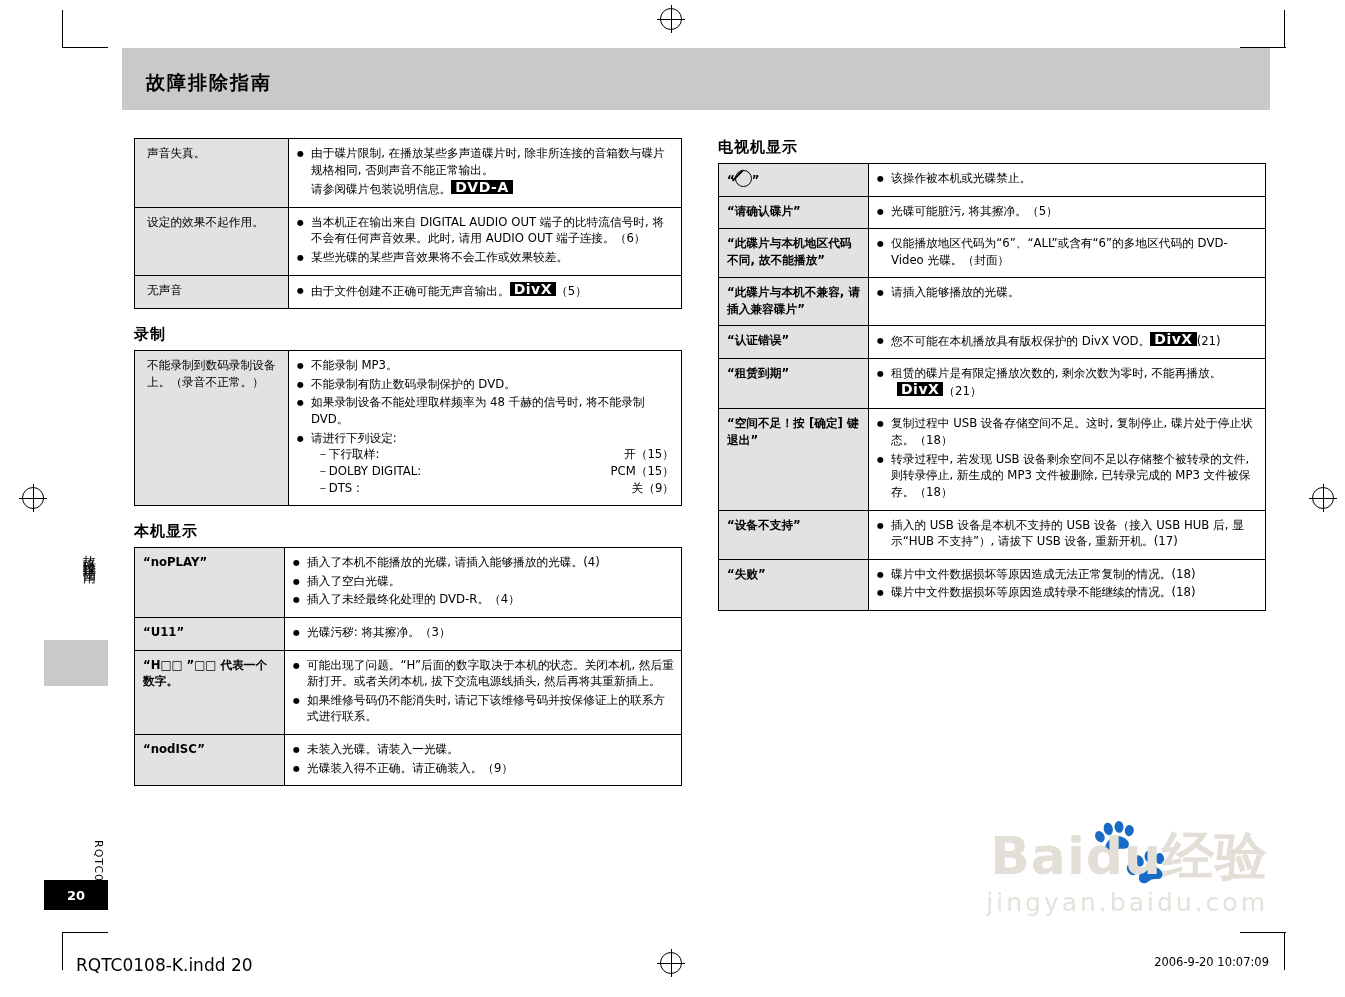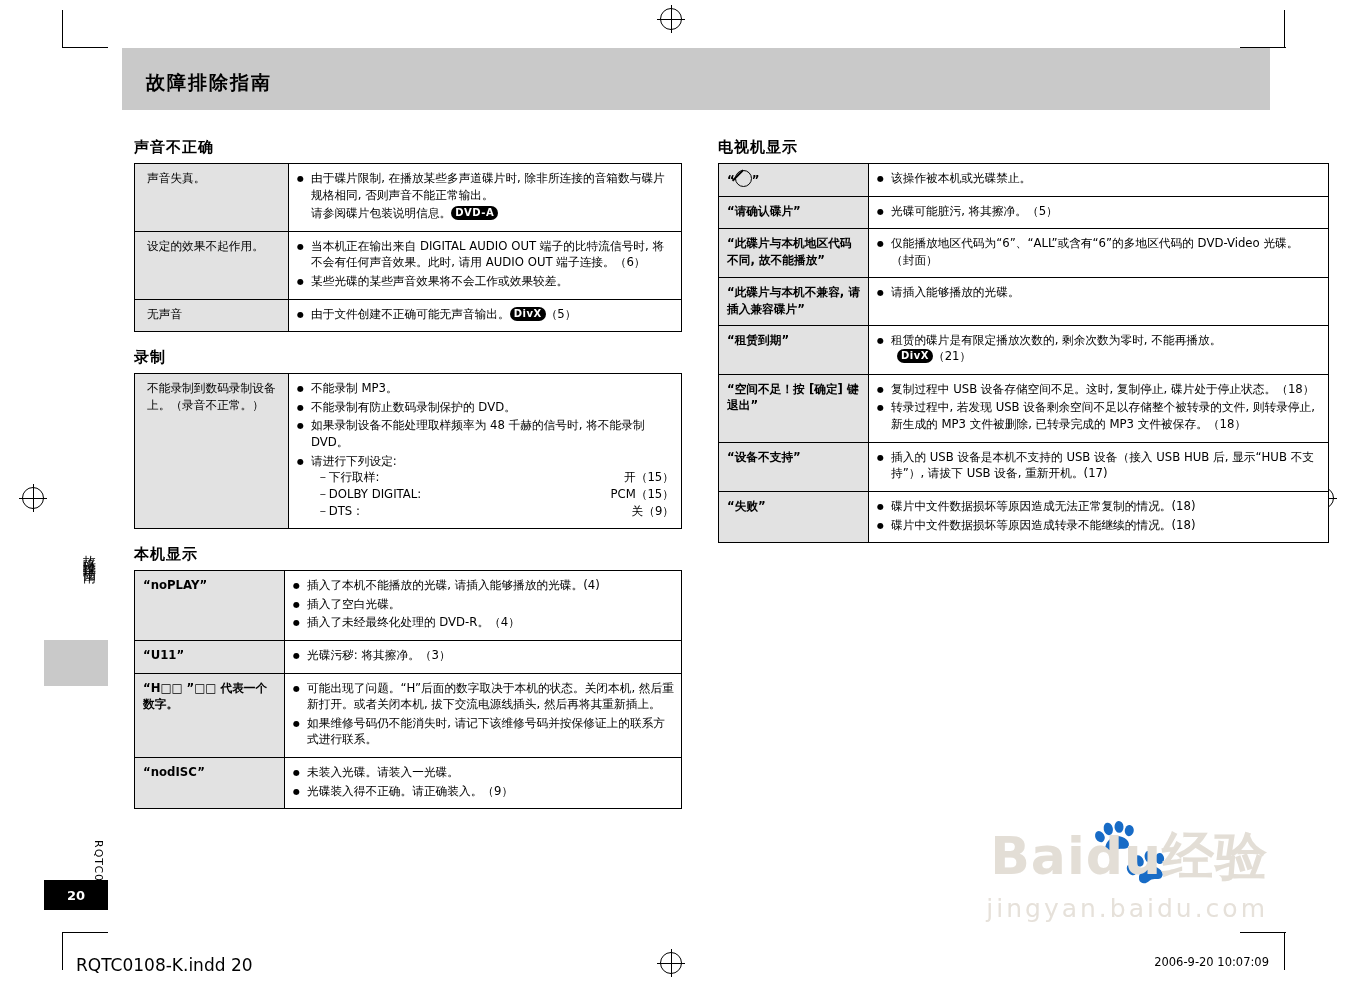--- a/index.html
+++ b/index.html
@@ -98,21 +98,21 @@
 
   
   .col-left {
     position: absolute;
     left: 134px; top: 138px;
     width: 548px;
   }
   .col-right {
     position: absolute;
     left: 718px; top: 138px;
-    width: 611px;
+    width: 548px;
   }
 
   h2.sec {
     font-size: 15px;
     font-weight: bold;
     margin: 0 0 6px 0;
     letter-spacing: 1px;
   }
   h2.sec.spaced { margin-top: 16px; }
 
@@ -164,27 +164,26 @@
   .row2 {
     display: flex;
     justify-content: space-between;
     padding-left: 6px;
   }
 
   .tag {
     display: inline-block;
     background: #000;
     color: #fff;
-    font-size: 10px;
+    font-size: 14px;
     font-weight: bold;
     padding: 0 4px;
     line-height: 14px;
     vertical-align: 1px;
     letter-spacing: 0.5px;
-    border-radius: 7px;
   }
 
   .nosign {
     display: inline-block;
     width: 15px; height: 15px;
     border: 1.6px solid #000;
     border-radius: 50%;
     position: relative;
     vertical-align: -3px;
   }
@@ -224,21 +223,21 @@
     font-size: 52px;
     font-weight: bold;
     letter-spacing: 1px;
     line-height: 1;
     color: #e3ded6;
   }
   .wm .wm2 {
     font-size: 25px;
     letter-spacing: 3px;
     color: #e6e1da;
-    margin-top: 12px;
+    margin-top: 6px;
   }
   .wm-paw {
     position: absolute;
     left: 1090px; top: 818px;
     color: #ece8e1;
     font-size: 64px;
     line-height: 1;
     user-select: none;
   }
 </style>
@@ -264,21 +263,20 @@
   <div class="banner"></div>
   <div class="banner-title">故障排除指南</div>
 
   <div class="spine-text">故障排除指南</div>
   <div class="spine-block"></div>
   <div class="code-text">RQTC0108</div>
   <div class="pagenum">20</div>
 
   <div class="col-left">
 
-    <h2 class="sec">声音不正确</h2>
     <table class="tbl">
       <tbody>
           <tr>
         <td class="sym plain">声音失真。</td>
         <td class="desc">
           <ul class="b">
             <li><span>由于碟片限制, 在播放某些多声道碟片时, 除非所连接的音箱数与碟片规格相同, 否则声音不能正常输出。</span></li>
             <li class="nobullet"><span>请参阅碟片包装说明信息。</span><span class="tag">DVD-A</span></li>
           </ul>
         </td>
@@ -408,20 +406,28 @@
       </tr>
       <tr>
         <td class="sym">“此碟片与本机不兼容, 请插入兼容碟片”</td>
         <td class="desc">
           <ul class="b">
             <li><span>请插入能够播放的光碟。</span></li>
           </ul>
         </td>
       </tr>
       <tr>
+        <td class="sym">“认证错误”</td>
+        <td class="desc">
+          <ul class="b">
+            <li><span>您不可能在本机播放具有版权保护的 DivX VOD。</span><span class="tag">DivX</span><span>(21)</span></li>
+          </ul>
+        </td>
+      </tr>
+      <tr>
         <td class="sym">“租赁到期”</td>
         <td class="desc">
           <ul class="b">
             <li><span>租赁的碟片是有限定播放次数的, 剩余次数为零时, 不能再播放。</span>
               <span class="sub"><span class="tag">DivX</span><span>（21）</span></span>
             </li>
           </ul>
         </td>
       </tr>
       <tr>

